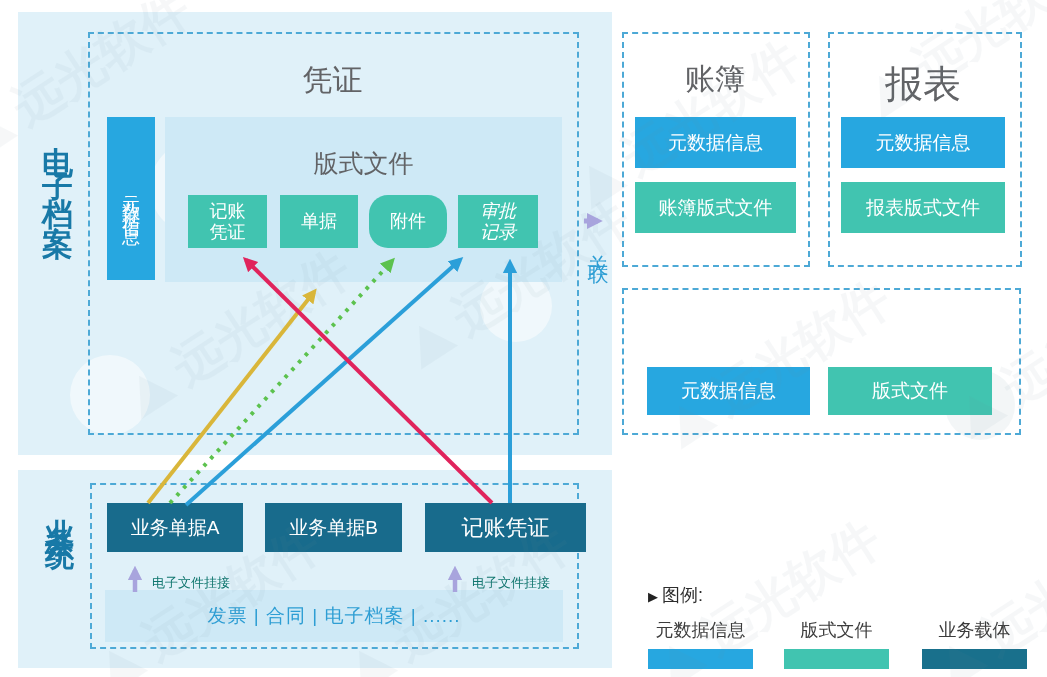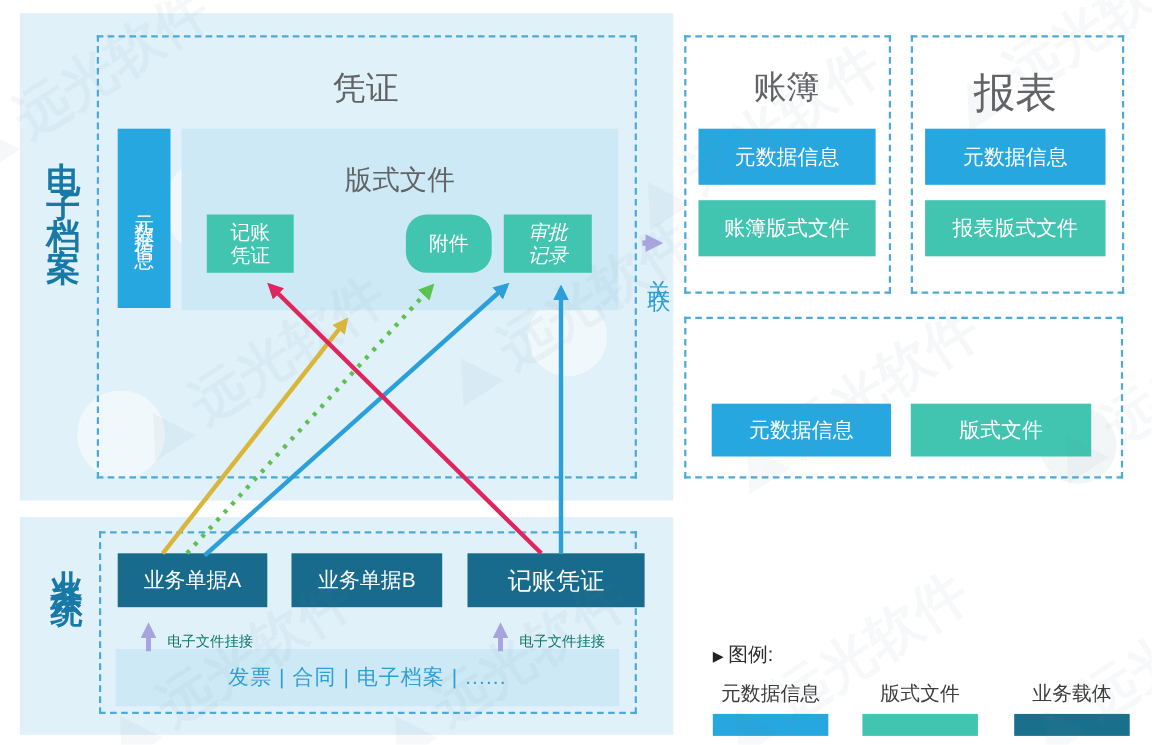--- a/index.html
+++ b/index.html
@@ -125,20 +125,21 @@
   <div class="abs side-label" id="archive-label">电子档案</div>
   <div class="abs side-label" id="business-label">业务系统</div>
 
   <div class="abs dashed" id="voucher-group"></div>
   <div class="abs group-title" id="voucher-title">凭证</div>
   <div class="abs box box-blue" id="voucher-meta">元数据信息</div>
   <div class="abs inner-light" id="layout-container"></div>
   <div class="abs" id="layout-title">版式文件</div>
   <div class="abs box box-teal layout-item" id="layout-item-0">记账
 凭证</div>
+  <div class="abs box box-teal layout-item" id="layout-item-1">单据</div>
   <div class="abs box box-teal layout-item" id="layout-item-2">附件</div>
   <div class="abs box box-teal layout-item" id="layout-item-3">审批
 记录</div>
 
   <div class="abs" id="link-label">关联</div>
 
   <div class="abs dashed" id="ledger-group"></div>
   <div class="abs group-title" id="ledger-title">账簿</div>
   <div class="abs box box-blue" id="ledger-meta">元数据信息</div>
   <div class="abs box box-teal" id="ledger-layout">账簿版式文件</div>

